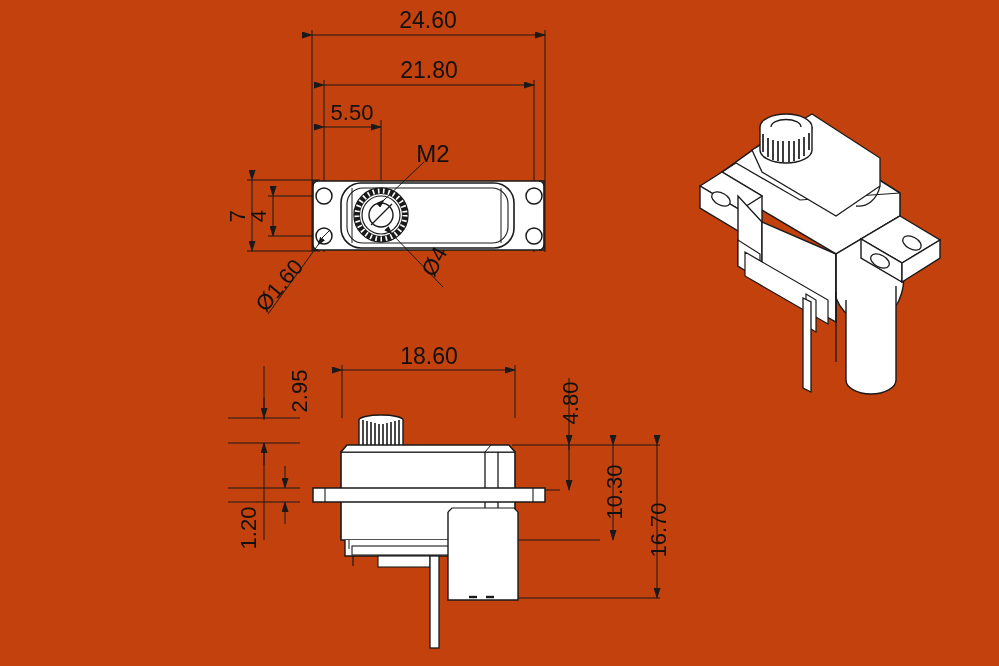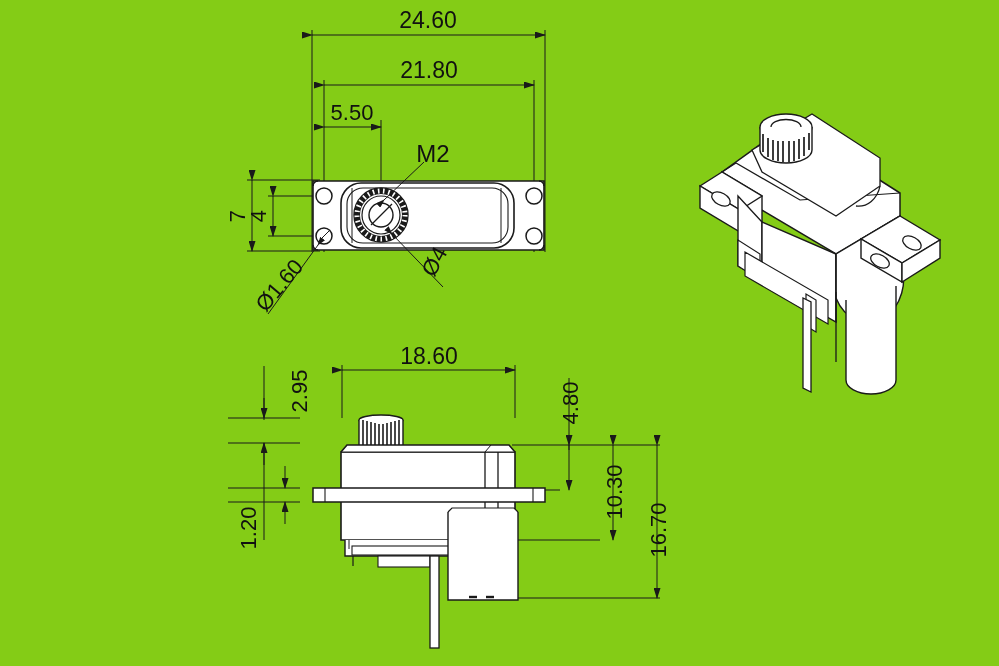--- a/index.html
+++ b/index.html
@@ -1,18 +1,18 @@
 <!DOCTYPE html>
 <html><head>
 <meta charset="utf-8">
 <style>
   html,body{margin:0;padding:0;background:#ffffff;}
   body{width:999px;height:666px;overflow:hidden;
        font-family:"Liberation Sans", sans-serif;color:#111;}
-  #sheet{position:relative;width:999px;height:666px;background:#84cc16;}
+  #sheet{position:relative;width:999px;height:666px;background:#c2410c;}
   svg{display:block;}
   .dimtext{font-family:"Liberation Sans", sans-serif;fill:#111;}
 </style>
 </head>
 <body>
 
 <div id="sheet">
 
 <svg width="999" height="666" viewBox="0 0 999 666">
 

